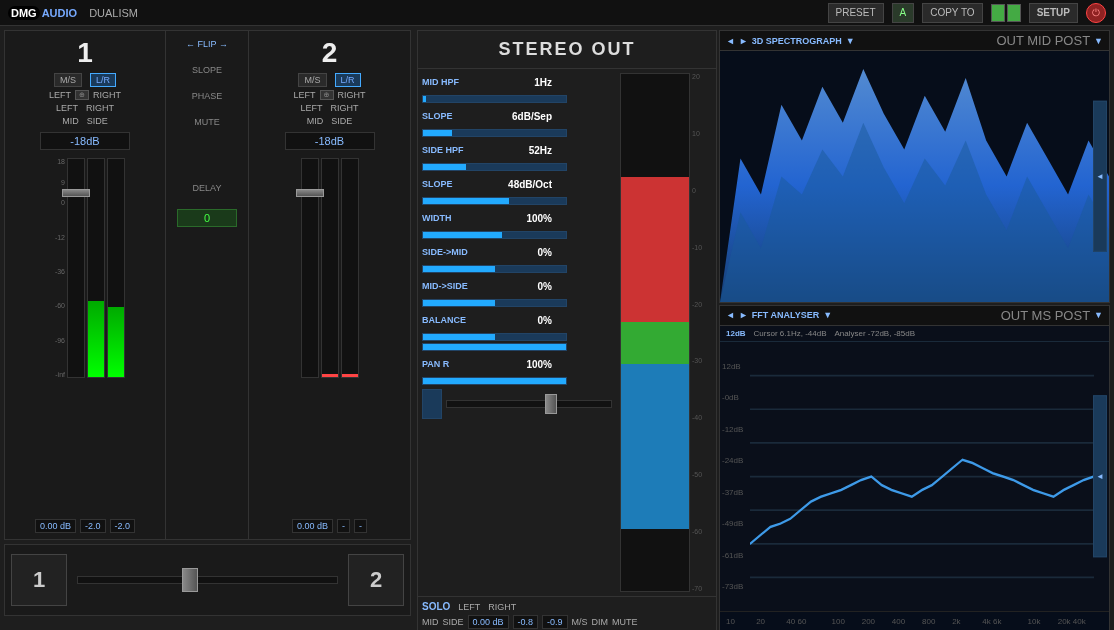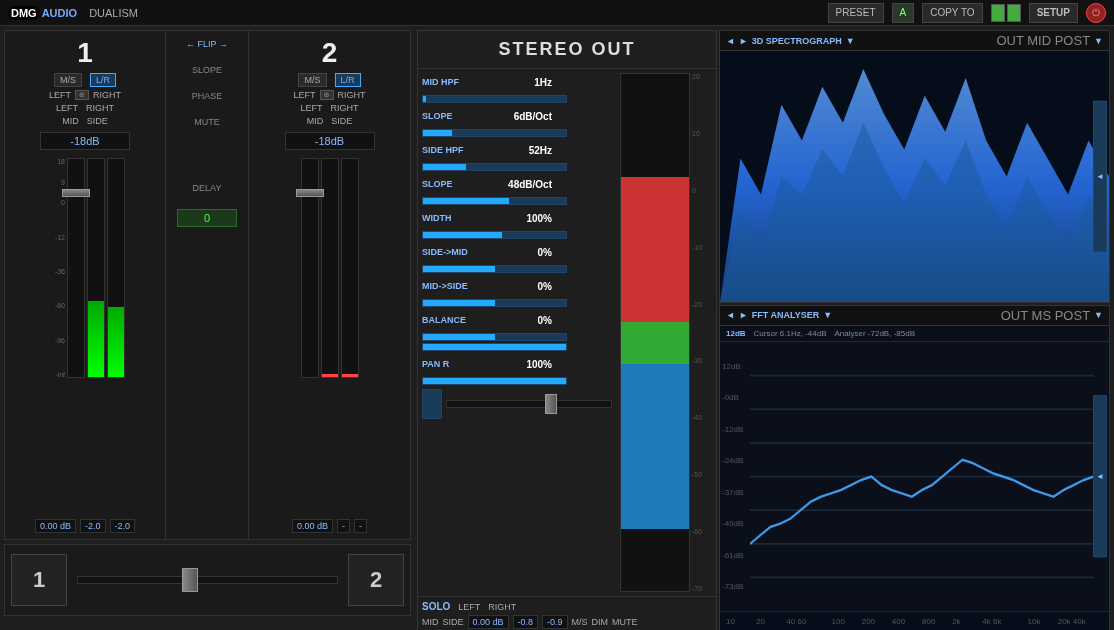--- a/index.html
+++ b/index.html
@@ -697,21 +697,21 @@
         <div class="param-row">
           <span class="param-label">MID HPF</span>
           <span class="param-value">1Hz</span>
         </div>
         <div style="width:145px; height:8px; background:#1a3a5a; border:1px solid #246; margin-bottom:2px;">
           <div style="width:2%; height:100%; background:#2af;"></div>
         </div>
 
         <div class="param-row">
           <span class="param-label">SLOPE</span>
-          <span class="param-value">6dB/Oct</span>
+          <span class="param-value">6dB/Sep</span>
         </div>
         <div style="width:145px; height:8px; background:#1a3a5a; border:1px solid #246; margin-bottom:2px;">
           <div style="width:20%; height:100%; background:#2af;"></div>
         </div>
 
         <div class="param-row">
           <span class="param-label">SIDE HPF</span>
           <span class="param-value">52Hz</span>
         </div>
         <div style="width:145px; height:8px; background:#1a3a5a; border:1px solid #246; margin-bottom:2px;">

